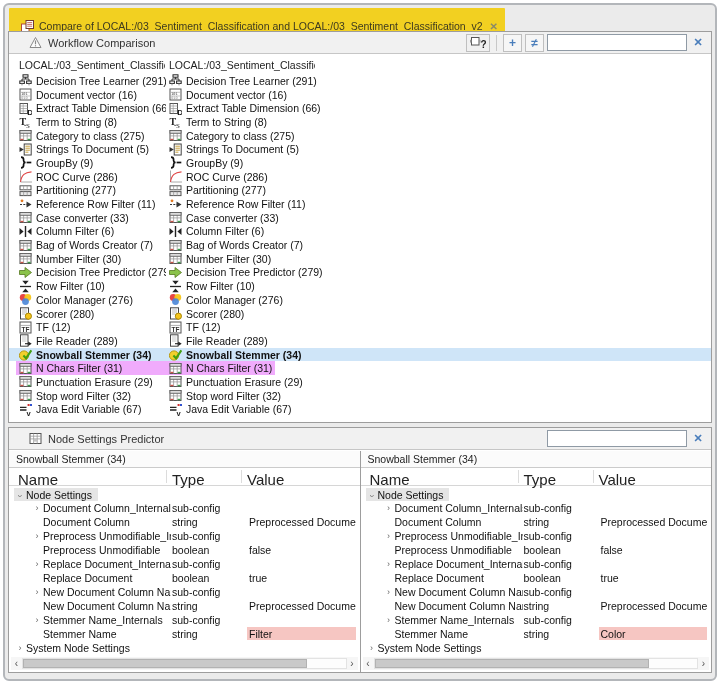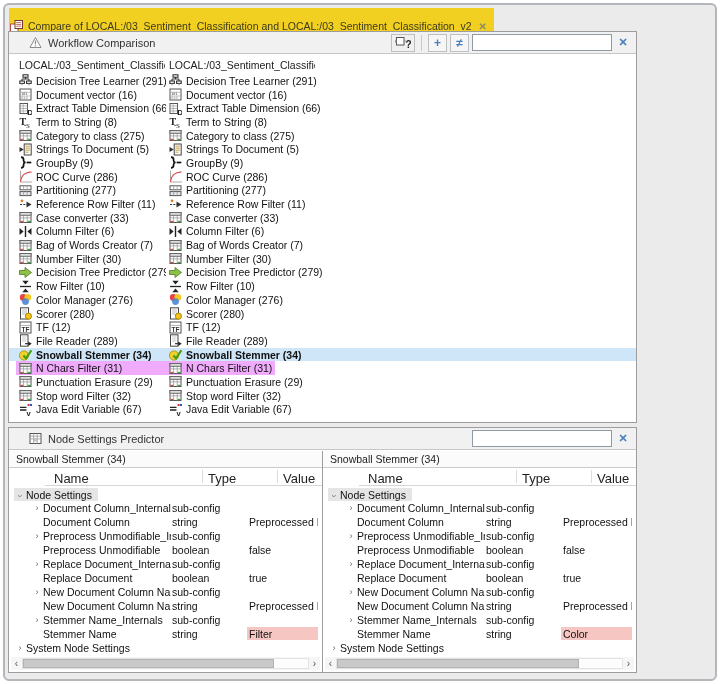--- a/index.html
+++ b/index.html
@@ -4,27 +4,27 @@
 <style>
   * { box-sizing: border-box; margin: 0; padding: 0; }
   html, body { width: 720px; height: 684px; overflow: hidden; background: #fff;
     font-family: "Liberation Sans", sans-serif; }
   .window { position: absolute; left: 3px; top: 3px; width: 714px; height: 678px;
     border: 2px solid #b3b6ba; border-radius: 6px; background: #ebebeb; }
 
   
   .tabbar { position: absolute; left: 0; top: 0; right: 0; height: 24px; }
   .tab { position: absolute; left: 4px; top: 3px; height: 36px; background: #f2d021;
-    display: flex; align-items: center; gap: 5px; padding: 0 7px 0 1px;
+    display: flex; align-items: center; gap: 5px; padding: 0 7px 0 12px;
     font-size: 10.5px; color: #3d3a1f; border-radius: 1px; cursor: default; }
   .ticon svg { display: block; }
   .tclose { color: #8a8a6a; font-size: 10px; font-weight: bold; margin-left: 2px; }
 
   
-  .panel { position: absolute; left: 3px; width: 629px; border: 1px solid #9d9d9d;
+  .panel { position: absolute; left: 3px; width: 704px; border: 1px solid #9d9d9d;
     background: #fff; }
   .wfpanel { top: 26px; height: 392px; }
   .stpanel { top: 422px; height: 246px; }
   .phead { position: absolute; left: 0; top: 0; right: 0; height: 22px; background: #f1f1f1;
     border-bottom: 1px solid #c6c6c6; display: flex; align-items: center;
     padding: 0 5px 0 20px; font-size: 11px; color: #333; }
   .picon { width: 14px; height: 13px; margin-right: 5px; }
   .picon svg { display: block; }
   .tools { margin-left: auto; display: flex; align-items: center; gap: 3px; }
   .toolbtn { height: 18px; min-width: 19px; border: 1px solid #bfbfbf; background: #f6f6f6;
@@ -58,21 +58,21 @@
   .nicon svg { display: block; }
 
   
   .split { position: absolute; left: 0; right: 0; top: 23px; bottom: 0; display: flex;
     background: #fff; }
   .tbl { flex: 1 1 0; position: relative; overflow: hidden; }
   .tbl.left { border-right: 1px solid #9d9d9d; }
   .tbl-title { height: 17px; border-bottom: 1px solid #cbcbcb; background: #fbfbfb;
     font-size: 10.5px; color: #1c1c1c; padding: 2px 0 0 7px; white-space: nowrap; }
   .tbl-cols { height: 18px; border-bottom: 1px solid #d6d6d6; position: relative;
-    font-size: 13px; color: #222; margin-left: 36px; }
+    font-size: 15px; color: #222; }
   .tbl-cols span.hdr { position: absolute; top: 3px; }
   .c-name { left: 9px; }
   .c-type { left: 163px; }
   .c-value { left: 238px; }
   .colsep { position: absolute; top: 2px; bottom: 2px; width: 1px; background: #dcdcdc; }
   .colsep.s1 { left: 157px; }
   .colsep.s2 { left: 232px; }
   .tbl-rows { position: absolute; left: 0; right: 0; top: 36px; bottom: 16px; overflow: hidden; }
   .trow { height: 14px; position: relative; font-size: 10.5px; color: #111; }
   .cell-name { position: absolute; left: 0; top: 0; height: 14px; width: 162px;

